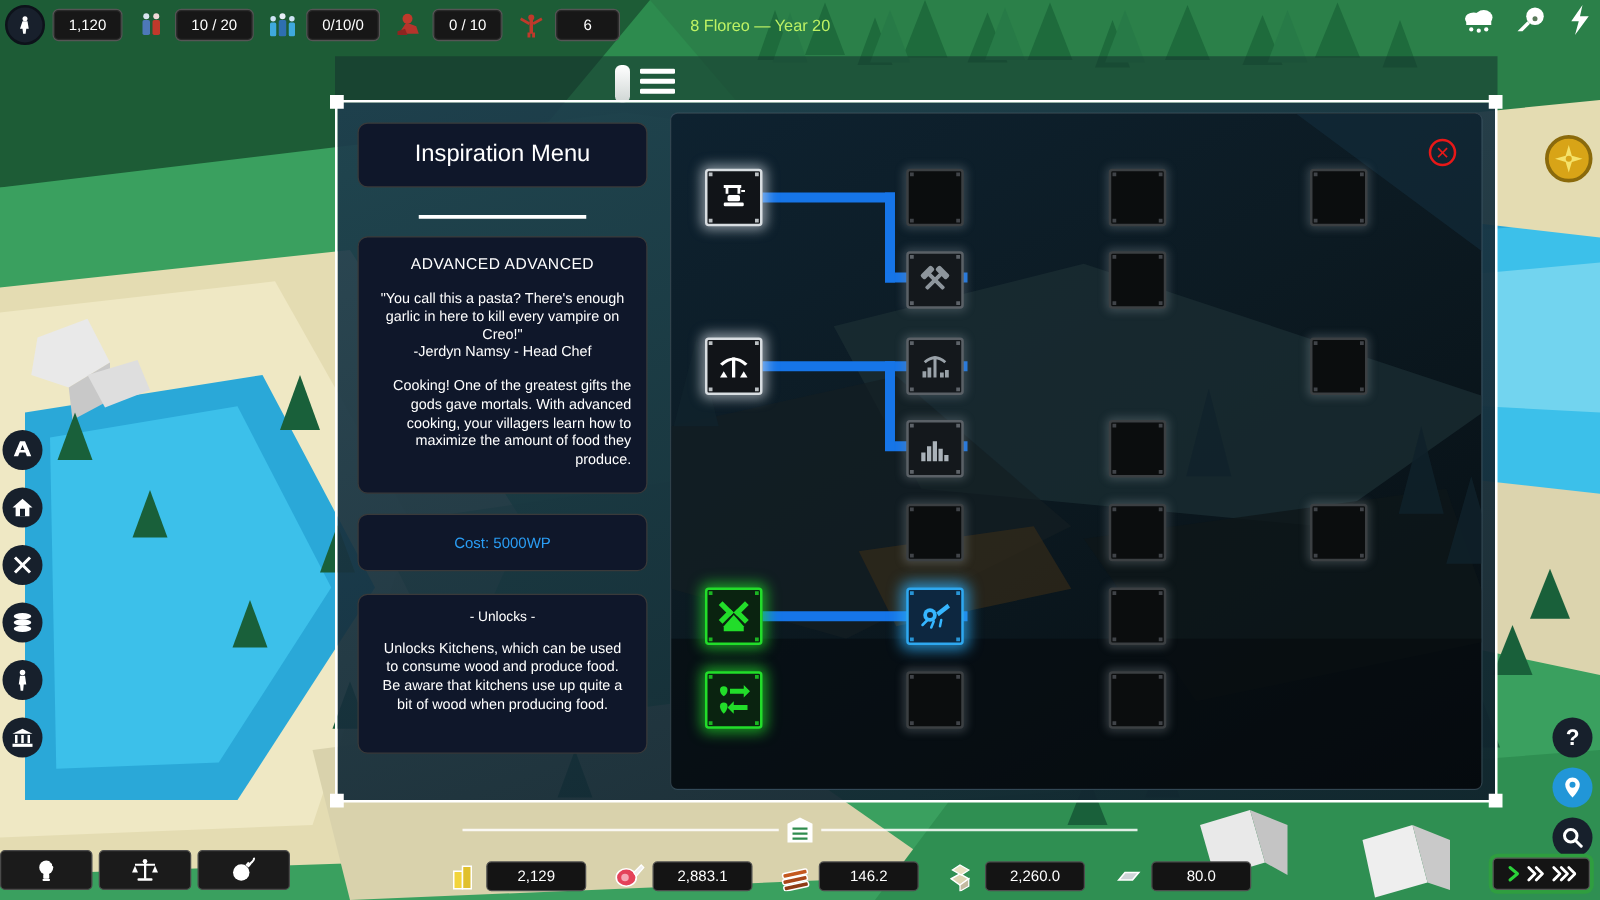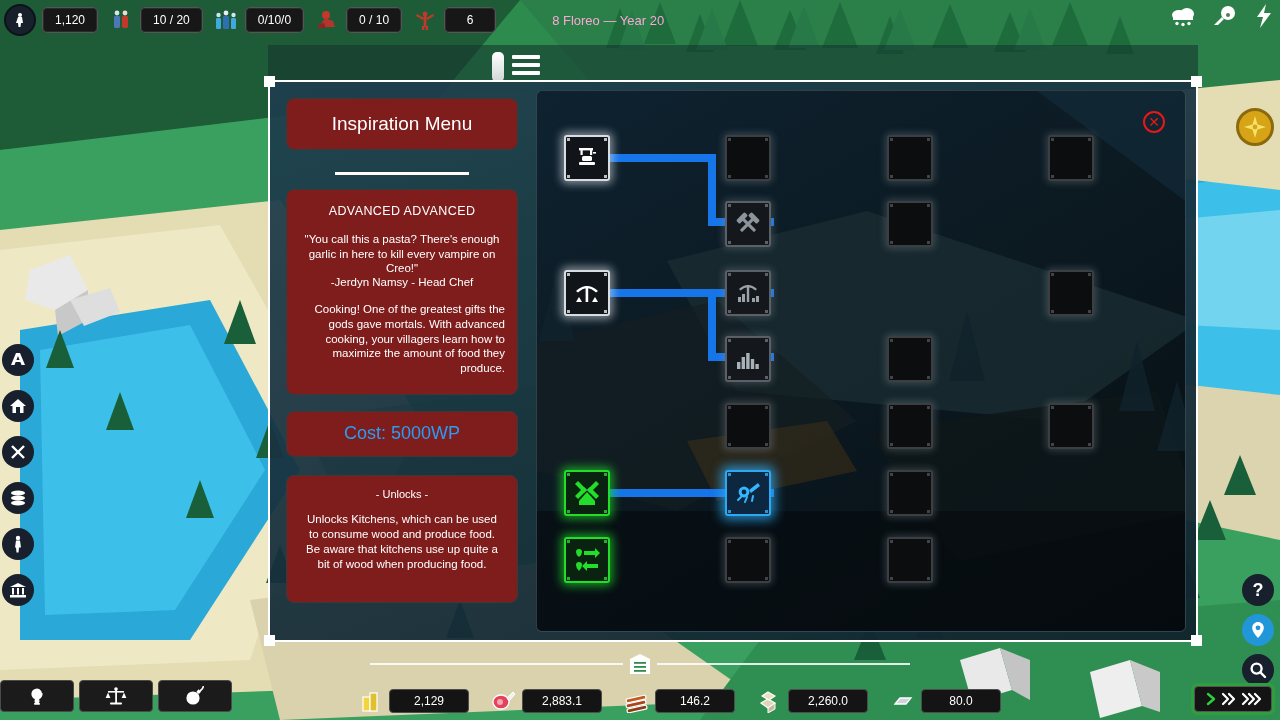--- a/index.html
+++ b/index.html
@@ -29,21 +29,21 @@
   }
   .pill {
     height:26px; min-width:52px; background:#171717;
     border:1px solid #555; border-radius:5px;
     display:flex; align-items:center; justify-content:center;
     color:#fff; font-size:12px; padding:0 12px; margin-left:6px;
     box-shadow:inset 0 0 0 1px #2a2a2a;
   }
   .tb-ico { width:26px; height:26px; display:flex; align-items:center;
             justify-content:center; margin-left:10px; flex:none; }
-  #datelabel { color:#f9a8d4; font-size:13px; margin-left:56px; white-space:nowrap; }
+  #datelabel { color:#bef264; font-size:13px; margin-left:56px; white-space:nowrap; }
   #tb-right { position:absolute; right:6px; top:4px; display:flex; gap:16px; align-items:center; }
 
   
   #hamburger {
     position:absolute; left:512px; top:52px; width:28px; height:26px;
     display:flex; flex-direction:column; justify-content:center; gap:4px; z-index:45;
   }
   #hamburger span { display:block; height:4px; background:#fff; border-radius:1px; }
   #scrollnub {
     position:absolute; left:492px; top:52px; width:12px; height:30px;
@@ -114,36 +114,36 @@
     position:absolute; inset:0;
     background:linear-gradient(160deg, rgba(30,62,78,.93), rgba(16,34,44,.95));
   }
 
   
   #leftpanel {
     position:relative; width:244px; flex:none; display:flex;
     flex-direction:column; align-items:center; gap:0;
   }
   .pnl {
-    width:232px; background:#7f1d1d; border:1px solid #3a3a3a;
+    width:232px; background:#0f172a; border:1px solid #3a3a3a;
     border-radius:8px; color:#fff;
   }
   #title-pnl {
     height:52px; display:flex; align-items:center; justify-content:center;
     font-size:19px; margin-top:8px;
   }
   #sep { width:134px; height:3px; background:#fff; margin:22px 0 14px 0; }
   #desc-pnl { padding:14px 12px 18px 12px; min-height:204px; }
   #desc-name { text-align:center; font-size:12.5px; letter-spacing:.4px; }
   #desc-quote { text-align:center; font-size:11.5px; line-height:1.28; margin-top:14px; }
   #desc-author { text-align:center; font-size:11.5px; }
   #desc-body { text-align:right; font-size:11.5px; line-height:1.28; margin-top:14px; }
   #cost-pnl {
     height:46px; margin-top:16px; display:flex; align-items:center;
-    justify-content:center; font-size:18px; color:#2a9df4;
+    justify-content:center; font-size:12px; color:#2a9df4;
   }
   #unlock-pnl { margin-top:18px; padding:12px 14px 20px 14px; min-height:128px; }
   #unlock-title { text-align:center; font-size:11px; }
   #unlock-body { text-align:center; font-size:11.5px; line-height:1.3; margin-top:12px; }
 
   
   #treepanel {
     position:relative; flex:1; border:1px solid rgba(120,150,165,.35);
     border-radius:6px; overflow:hidden;
     background:linear-gradient(150deg,#0e2230 0%, #0c1a22 45%, #060d11 100%);

